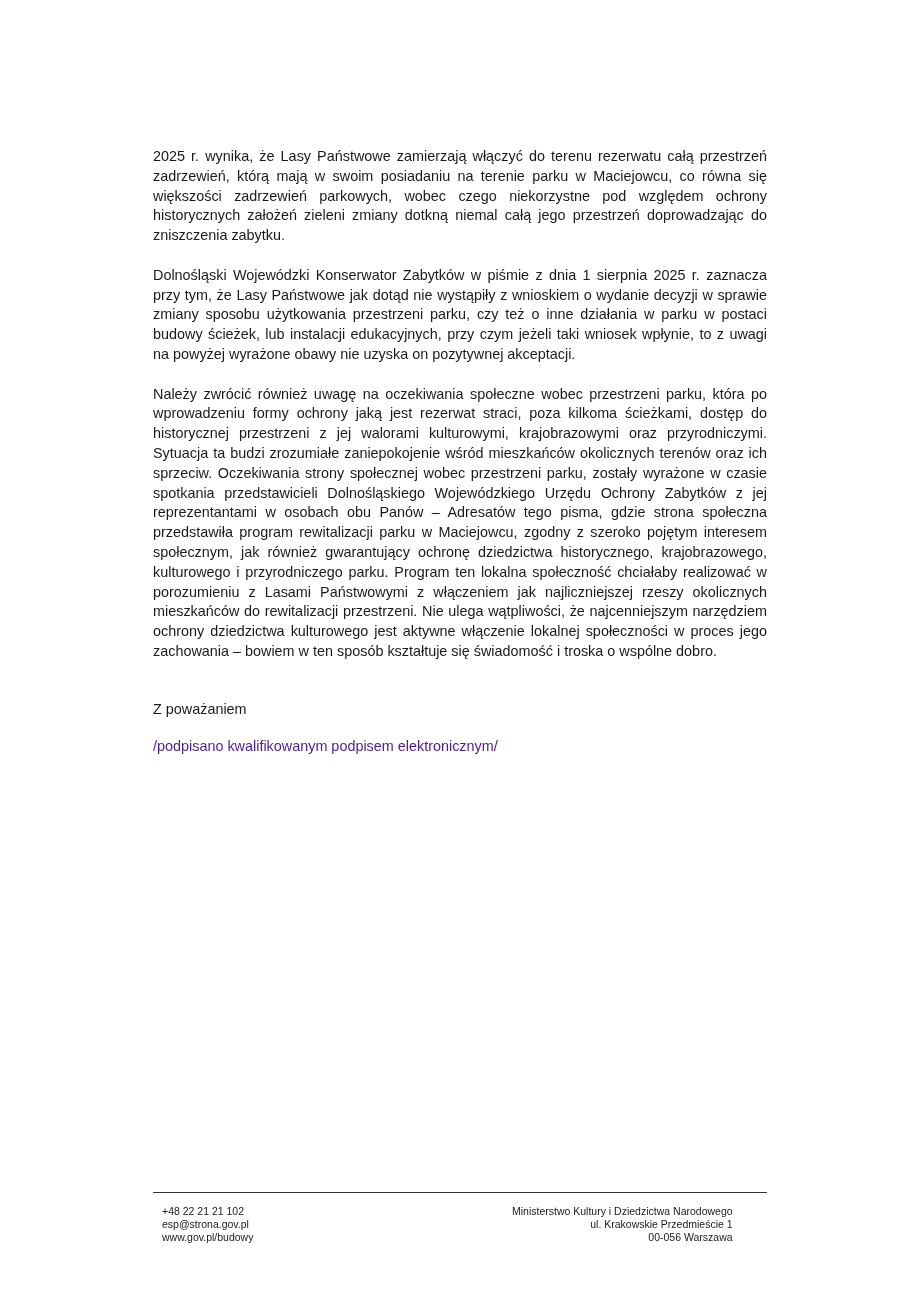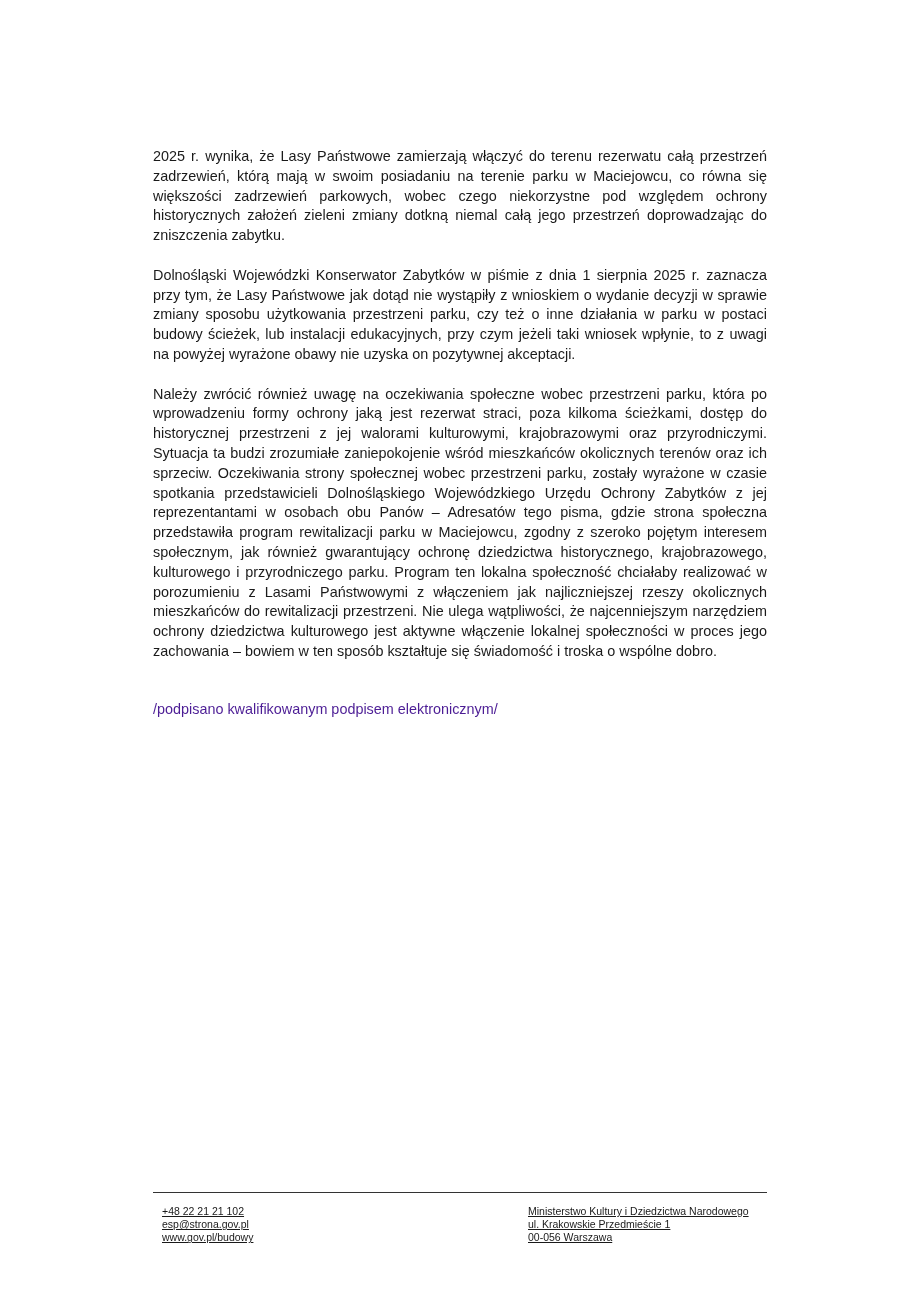--- a/index.html
+++ b/index.html
@@ -4,34 +4,35 @@
   <style>
     html, body { margin: 0; padding: 0; background: #ffffff; }
     body { width: 920px; height: 1302px; position: relative; overflow: hidden; font-family: "Liberation Sans", sans-serif; color: #1a1a1a; }
     .content { position: absolute; left: 153px; top: 147px; width: 614px; font-size: 14.4px; line-height: 19.8px; }
     .para { margin: 0 0 19.8px 0; text-align: justify; }
     .closing { margin-top: 38px; }
     .greeting { margin: 0 0 17px 0; }
     .signer { margin: 0; }
     .sig-note { margin: 0; color: #4c1d95; }
     .footer-line { position: absolute; left: 153px; top: 1192px; width: 614px; height: 1px; background: #333333; }
-    .footer { position: absolute; top: 1205px; font-size: 10.5px; line-height: 13.2px; color: #1a1a1a; text-decoration: underline; }
+    .footer { position: absolute; top: 1205px; font-size: 10.5px; line-height: 13.2px; color: #1a1a1a; }
     .footer-left { left: 162px; }
-    .footer-right { left: 528px; }
+    .footer-right { left: 512px; text-align: right; }
     .footer div { white-space: nowrap; }
   </style>
 </head>
 <body>
 
 <div class="content">
   <p class="para">2025 r. wynika, że Lasy Państwowe zamierzają włączyć do terenu rezerwatu całą przestrzeń zadrzewień, którą mają w swoim posiadaniu na terenie parku w Maciejowcu, co równa się większości zadrzewień parkowych, wobec czego niekorzystne pod względem ochrony historycznych założeń zieleni zmiany dotkną niemal całą jego przestrzeń doprowadzając do zniszczenia zabytku.</p>
   <p class="para">Dolnośląski Wojewódzki Konserwator Zabytków w piśmie z dnia 1 sierpnia 2025 r. zaznacza przy tym, że Lasy Państwowe jak dotąd nie wystąpiły z wnioskiem o wydanie decyzji w sprawie zmiany sposobu użytkowania przestrzeni parku, czy też o inne działania w parku w postaci budowy ścieżek, lub instalacji edukacyjnych, przy czym jeżeli taki wniosek wpłynie, to z uwagi na powyżej wyrażone obawy nie uzyska on pozytywnej akceptacji.</p>
   <p class="para">Należy zwrócić również uwagę na oczekiwania społeczne wobec przestrzeni parku, która po wprowadzeniu formy ochrony jaką jest rezerwat straci, poza kilkoma ścieżkami, dostęp do historycznej przestrzeni z jej walorami kulturowymi, krajobrazowymi oraz przyrodniczymi. Sytuacja ta budzi zrozumiałe zaniepokojenie wśród mieszkańców okolicznych terenów oraz ich sprzeciw. Oczekiwania strony społecznej wobec przestrzeni parku, zostały wyrażone w czasie spotkania przedstawicieli Dolnośląskiego Wojewódzkiego Urzędu Ochrony Zabytków z jej reprezentantami w osobach obu Panów – Adresatów tego pisma, gdzie strona społeczna przedstawiła program rewitalizacji parku w Maciejowcu, zgodny z szeroko pojętym interesem społecznym, jak również gwarantujący ochronę dziedzictwa historycznego, krajobrazowego, kulturowego i przyrodniczego parku. Program ten lokalna społeczność chciałaby realizować w porozumieniu z Lasami Państwowymi z włączeniem jak najliczniejszej rzeszy okolicznych mieszkańców do rewitalizacji przestrzeni. Nie ulega wątpliwości, że najcenniejszym narzędziem ochrony dziedzictwa kulturowego jest aktywne włączenie lokalnej społeczności w proces jego zachowania – bowiem w ten sposób kształtuje się świadomość i troska o wspólne dobro.</p>
 
   <div class="closing">
+    <p class="greeting">Z poważaniem</p>
     <p class="sig-note">/podpisano kwalifikowanym podpisem elektronicznym/</p>
   </div>
 </div>
 
 <div class="footer-line"></div>
 
 <div class="footer footer-left">
   <div>+48 22 21 21 102</div>
   <div>esp@strona.gov.pl</div>
   <div>www.gov.pl/budowy</div>

